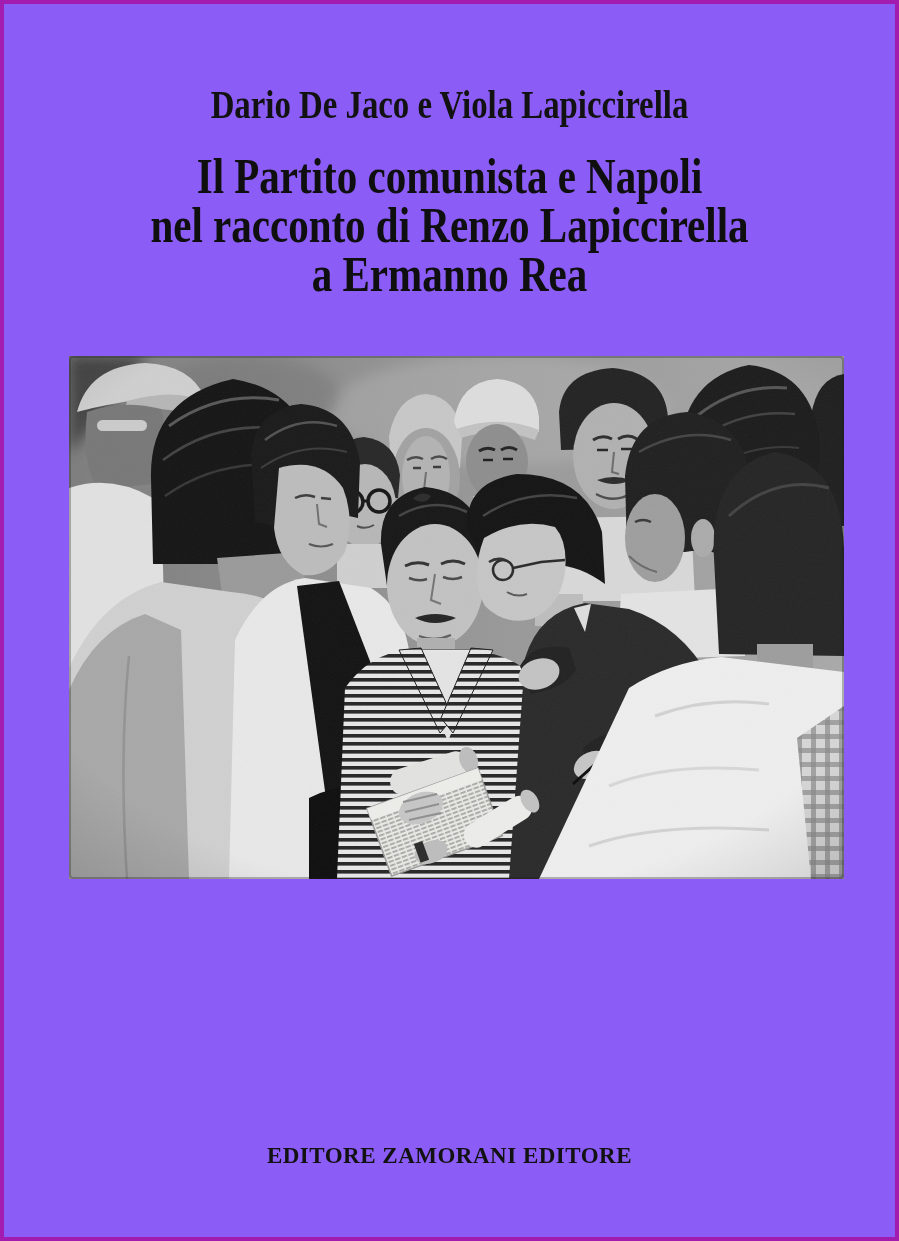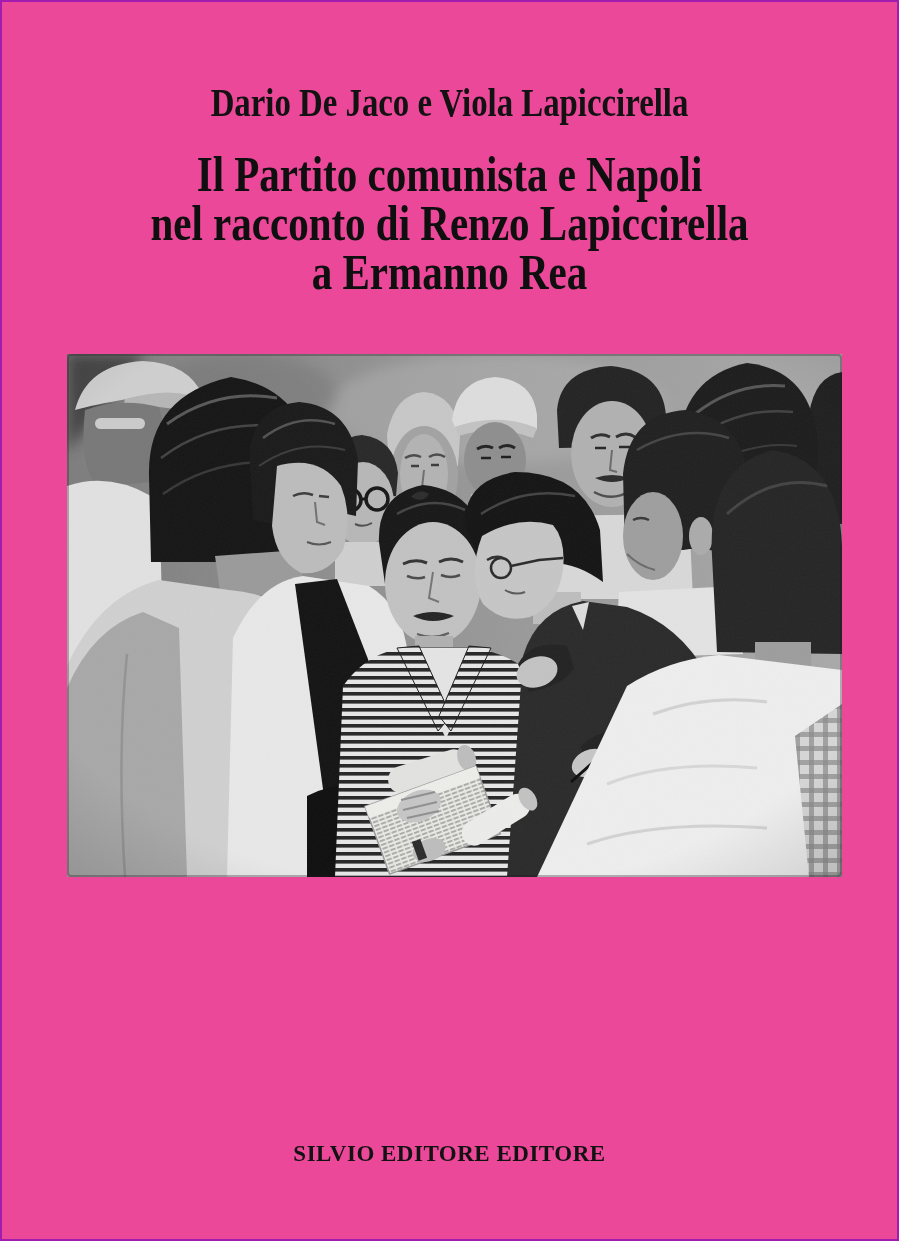--- a/index.html
+++ b/index.html
@@ -3,22 +3,22 @@
 <meta charset="utf-8">
 <style>
   html,body{margin:0;padding:0;}
   body{
     width:899px;height:1241px;position:relative;overflow:hidden;
     background:#ffffff;
     font-family:"Liberation Serif", serif;
   }
   .cover{
     position:absolute;inset:0;box-sizing:border-box;
-    background:#ec4899;
-    border:2px solid #a21caf;
+    background:#8b5cf6;
+    border:4px solid #a21caf;
   }
   .authors{
     position:absolute;left:0;right:0;top:81px;
     text-align:center;
     font-weight:bold;font-size:40px;line-height:40px;
     color:#121212;
     transform:scaleX(.82);
     white-space:nowrap;
   }
   .title{
@@ -273,15 +273,15 @@
       </g>
 
       <g>
         <rect width="775" height="523" fill="url(#vig)"></rect>
         <rect width="775" height="523" filter="url(#grain)" opacity="0.055"></rect>
         <rect x="1" y="1" width="773" height="521" rx="3" fill="none" stroke="#1a1a1a" stroke-opacity="0.3" stroke-width="2"></rect>
       </g>
     </svg>
   </div>
 
-  <div class="publisher">SILVIO EDITORE EDITORE</div>
+  <div class="publisher">EDITORE ZAMORANI EDITORE</div>
 
 </div>
 
 </body></html>

